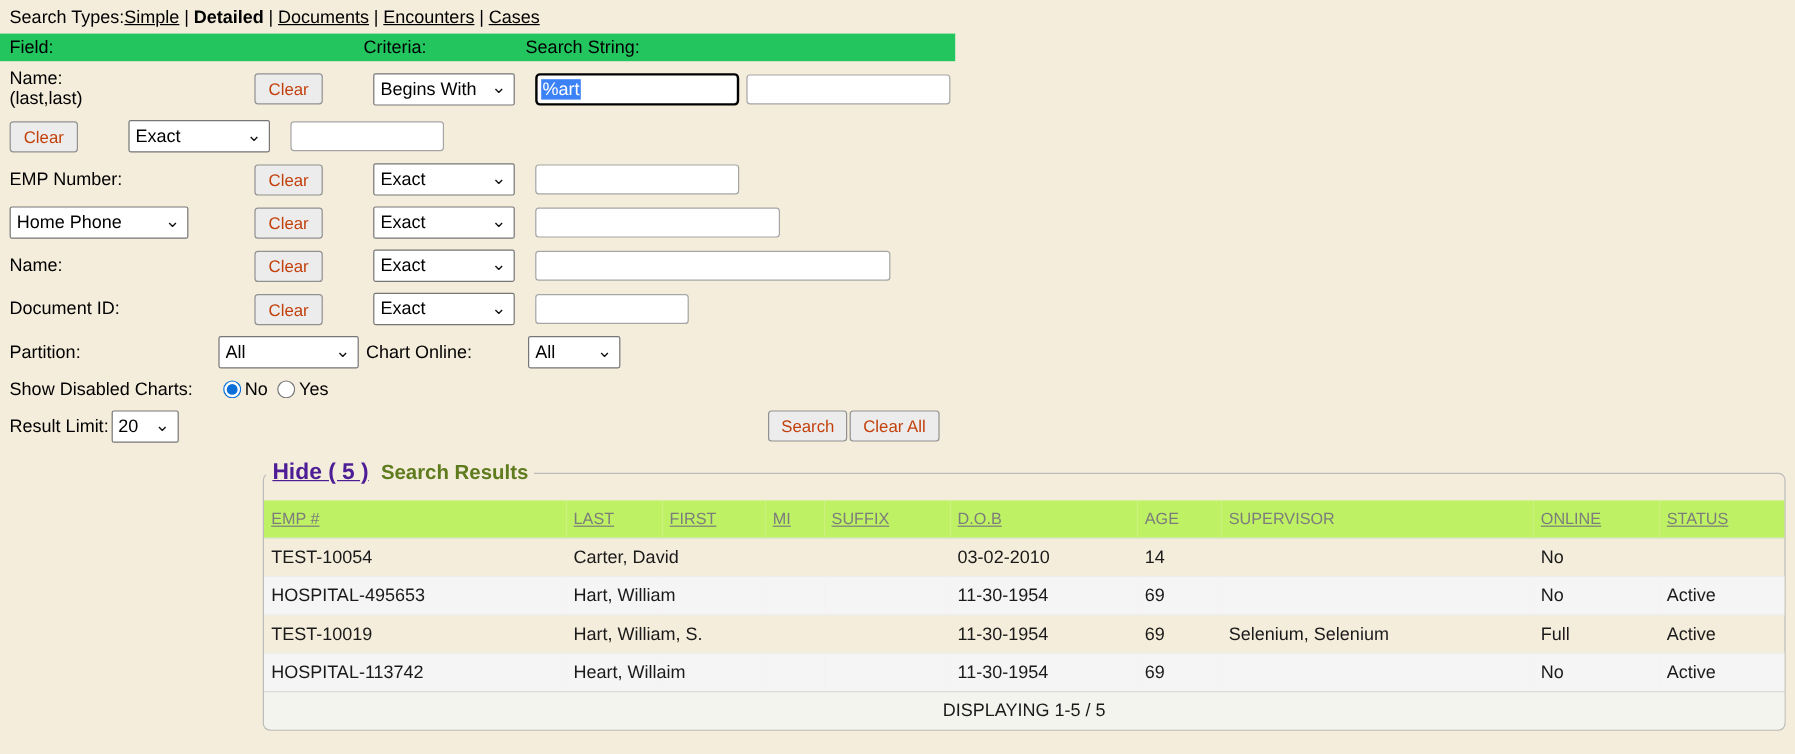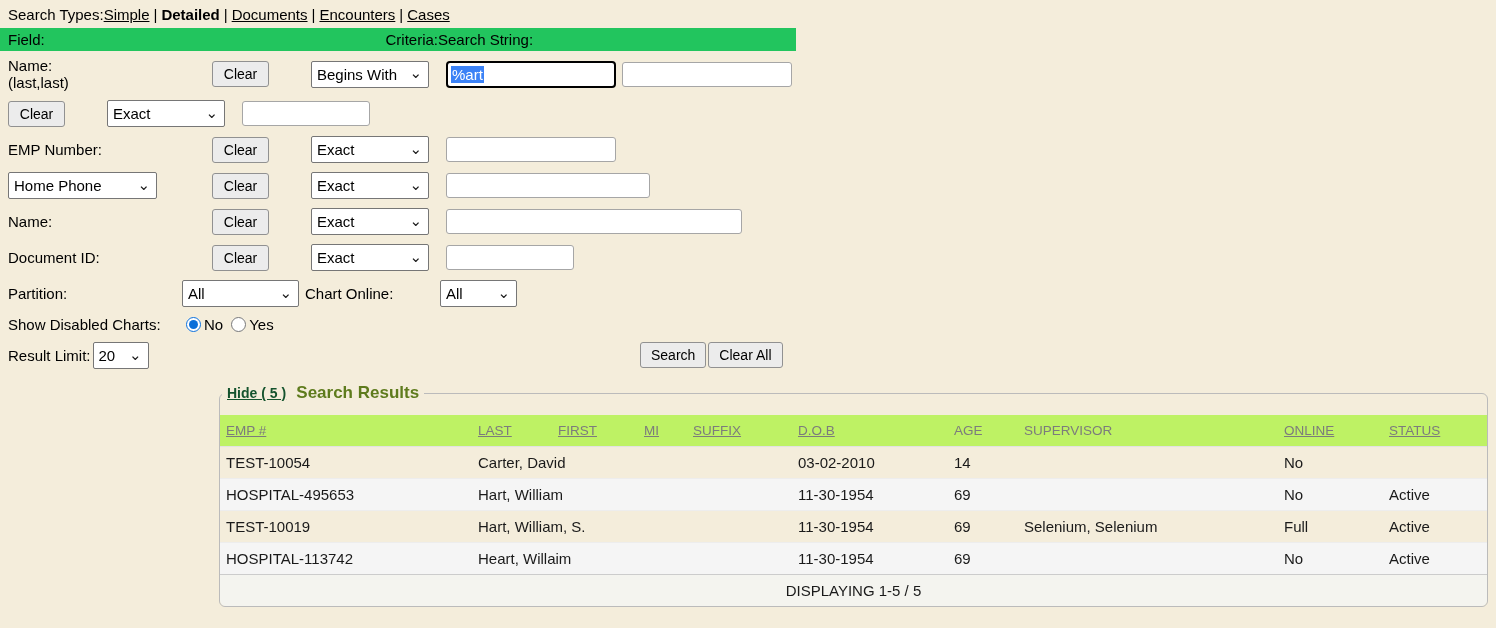--- a/index.html
+++ b/index.html
@@ -15,30 +15,30 @@
   .topnav { padding:6px 8px 5px 8px; }
   .topnav a { color:#000; text-decoration:underline; cursor:pointer; }
   .topnav .active { font-weight:bold; text-decoration:none; }
   .topnav .sep { padding:0 4px; }
   
   .hdr-bar {
     width:796px; height:23px; background:#22c55e;
     display:flex; align-items:center; margin-bottom:6px;
   }
   .hdr-bar .h-field { width:303px; padding-left:8px; }
-  .hdr-bar .h-criteria { width:135px;text-align:right; }
+  .hdr-bar .h-criteria { width:135px; }
   
   .form-area { padding-left:8px; }
   .frow { display:flex; align-items:center; margin-bottom:9px; }
   .fl { width:204px; line-height:17px; }
   .fc { width:99px; }
   .fcr { width:135px; }
   button.btn {
     height:26px; background:#ececec; border:1px solid #919191;
-    border-radius:3px; font-family:inherit; font-size:14px; color:#000000;
+    border-radius:3px; font-family:inherit; font-size:14px; color:#c2410c;
     padding:1px 10px; cursor:pointer;
   }
   button.btn-clear { width:57px; padding:1px 0; }
   .selwrap { position:relative; display:inline-block; }
   select.sel {
     appearance:none; -webkit-appearance:none; -moz-appearance:none;
     background:#fff; border:1px solid #767676; border-radius:2px;
     height:27px; font-family:inherit; font-size:15px; color:#000;
     padding:2px 22px 2px 5px; width:100%;
   }
@@ -73,21 +73,21 @@
   .rl-buttons { position:absolute; left:632px; top:0; display:flex; }
   .rl-buttons button { margin-right:2px; }
   
   fieldset.results {
     margin:14px 0 0 219px; width:1269px;
     border:1px solid #bbb; border-radius:6px;
     padding:12px 0 0 0;
   }
   fieldset.results legend { margin-left:2px; padding:0 5px; }
   .hide-link {
-    color:#14532d; font-weight:bold; font-size:14px;
+    color:#4c1d95; font-weight:bold; font-size:19px;
     text-decoration:underline; cursor:pointer;
   }
   .sr-title { color:#5e7b1d; font-weight:bold; font-size:17px; margin-left:6px; }
   table.res { width:100%; border-collapse:separate; border-spacing:0; table-layout:fixed; }
   table.res th {
     background:#bef264; color:#7c7c7c; font-weight:normal; font-size:13.5px;
     text-align:left; padding:8px 6px; border-bottom:1px solid #e2e2e2;
     white-space:nowrap;
   }
   table.res th a { color:#7c7c7c; text-decoration:underline; cursor:pointer; }

